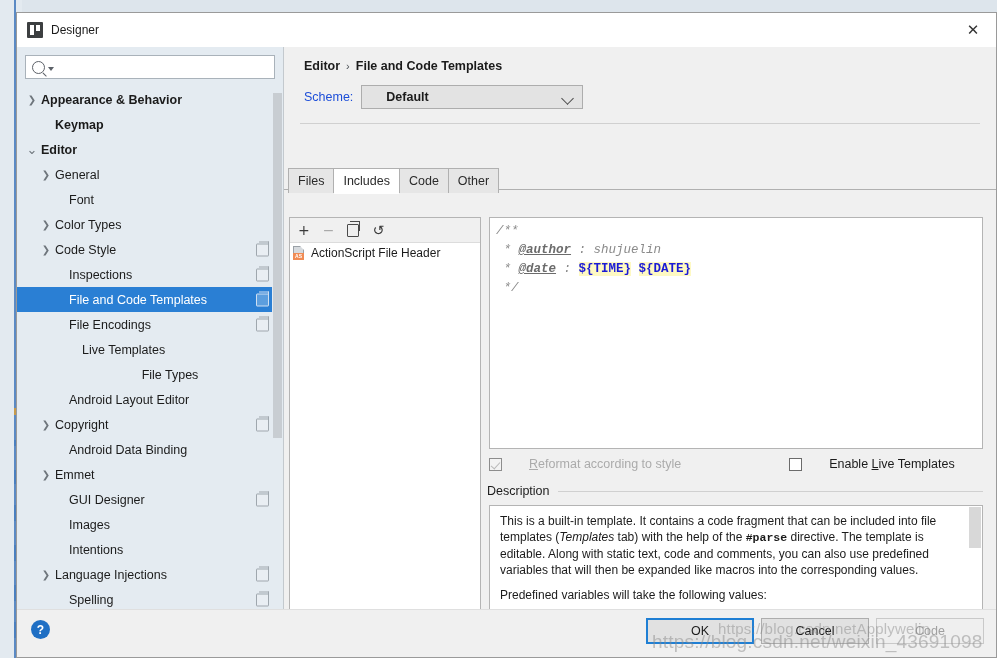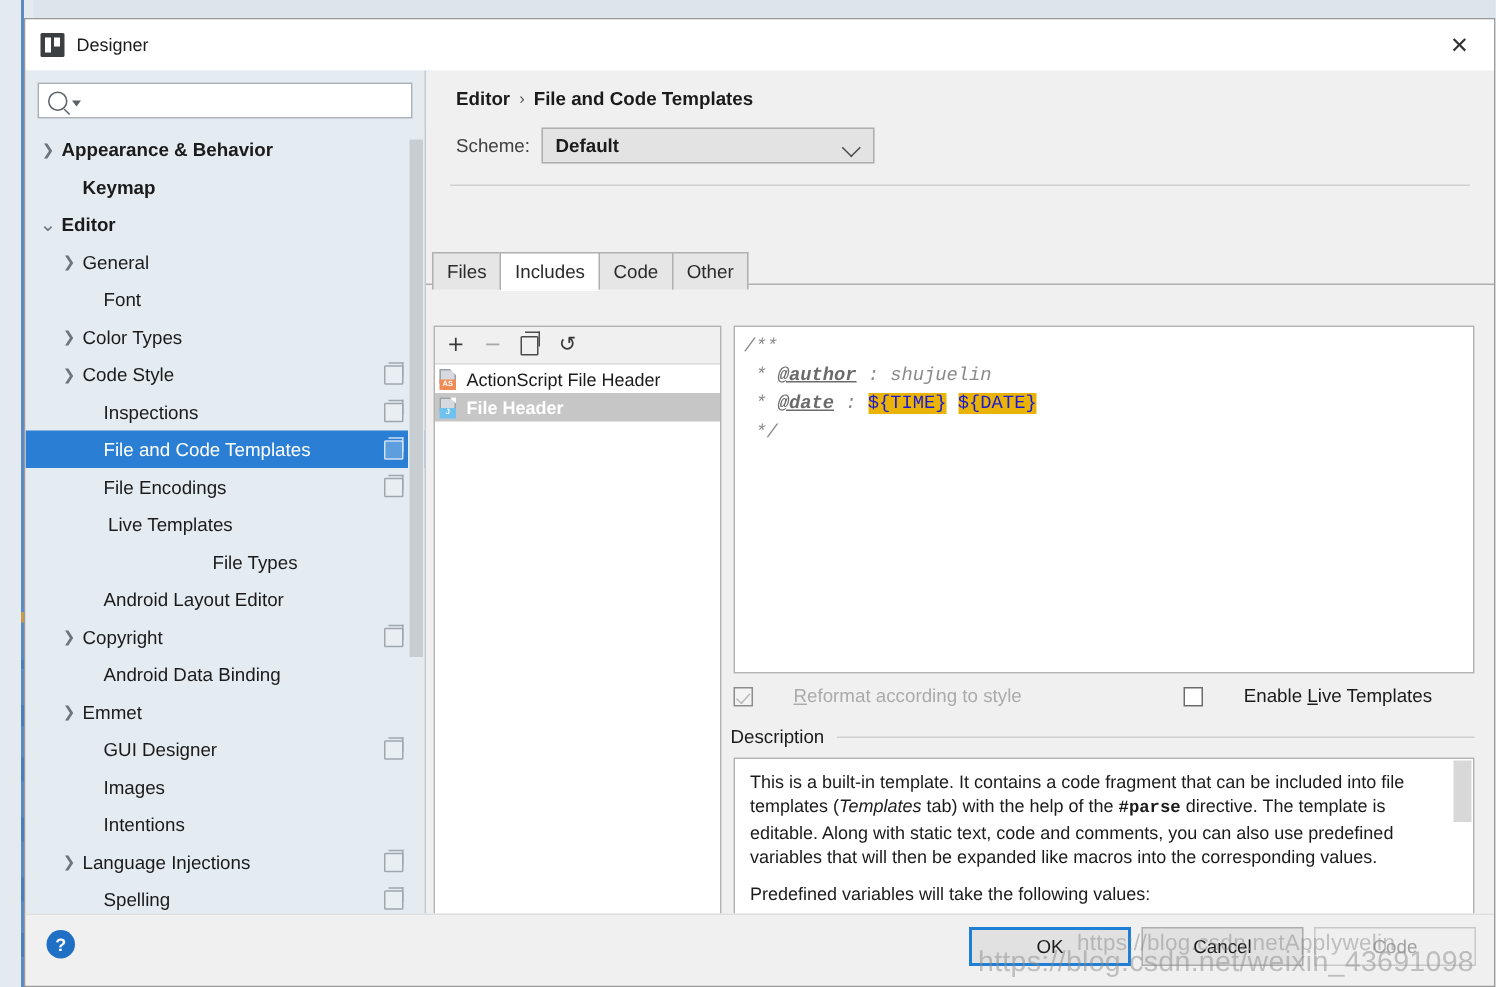--- a/index.html
+++ b/index.html
@@ -202,27 +202,27 @@
     position: absolute; left: 20px; top: 12px;
     font-size: 12.5px; font-weight: bold; color: #1b1b1b;
     display: flex; align-items: center; gap: 6px;
   }
   .bc-sep { font-weight: normal; color: #4c5257; font-size: 11px; }
 
   .scheme-row {
     position: absolute; left: 20px; top: 38px;
     display: flex; align-items: center;
   }
-  .scheme-label { font-size: 12.5px; color: #404040; margin-right: 8px; }
+  .scheme-label { font-size: 12.5px; color: #1d4ed8; margin-right: 8px; }
   .combo {
     width: 222px; height: 24px;
     background: #e3e3e3;
     border: 1px solid #adadad;
     display: flex; align-items: center;
-    padding: 0 8px;
+    padding: 0 24px;
     box-sizing: border-box;
     font-size: 12.5px; font-weight: bold; color: #1b1b1b;
     position: relative;
     cursor: default;
   }
   .combo .chev {
     position: absolute; right: 10px; top: 8px;
     width: 8px; height: 8px;
     border-left: 1.6px solid #4a4a4a;
     border-bottom: 1.6px solid #4a4a4a;
@@ -365,23 +365,23 @@
     white-space: pre;
   }
   .code .tag {
     font-weight: bold;
     font-style: italic;
     text-decoration: underline;
     color: #6b6b6b;
   }
   .code .macro {
     color: #1a1ad6;
-    font-weight: normal;
+    font-weight: bold;
     font-style: normal;
-    background: #eab308;
+    background: #fef9c3;
     text-decoration: none;
   }
   .code .plain { font-style: italic; color: #8a8a8a; }
 
   .chk-row {
     position: absolute; left: 205px; top: 255px;
     display: flex; align-items: center; gap: 20px;
   }
   .chk {
     width: 13px; height: 13px;
@@ -577,21 +577,21 @@
             <div class="tree-row sel" style="padding-left: 34px;">
               <span class="twisty"></span>
               <span class="tlabel">File and Code Templates</span>
               <span class="copy-badge"></span>
             </div>
             <div class="tree-row" style="padding-left: 34px;">
               <span class="twisty"></span>
               <span class="tlabel">File Encodings</span>
               <span class="copy-badge"></span>
             </div>
-            <div class="tree-row" style="padding-left: 37px;">
+            <div class="tree-row" style="padding-left: 47px;">
               <span class="twisty"></span>
               <span class="tlabel">Live Templates</span>
             </div>
             <div class="tree-row" style="padding-left: 44px; justify-content: center;">
               <span class="twisty"></span>
               <span class="tlabel">File Types</span>
             </div>
             <div class="tree-row" style="padding-left: 34px;">
               <span class="twisty"></span>
               <span class="tlabel">Android Layout Editor</span>
@@ -680,27 +680,20 @@
               <span class="tb-copy"></span>
               <span class="tb-icon">↺</span>
             </div>
             <div id="tmpl-list">
                 <div class="tmpl-row">
                   <span class="file-icon">
                     <span class="sheet"></span>
                     <span class="badge as">AS</span>
                   </span>
                   <span>ActionScript File Header</span>
-                </div>
-                <div class="tmpl-row sel">
-                  <span class="file-icon">
-                    <span class="sheet"></span>
-                    <span class="badge j">J</span>
-                  </span>
-                  <span style="font-weight: bold;">File Header</span>
                 </div>
               </div>
           </div>
 
           <div class="editor-pane">
             <div class="code" id="code-area"><div><span class="plain">/**</span></div><div><span class="plain"> * </span><span class="tag">@author</span><span class="plain"> : shujuelin</span></div><div><span class="plain"> * </span><span class="tag">@date</span><span class="plain"> : </span><span class="macro">${TIME}</span><span class="plain"> </span><span class="macro">${DATE}</span></div><div><span class="plain"> */</span></div></div>
           </div>
 
           <div class="chk-row">
             <span class="chk checked-disabled"></span>

